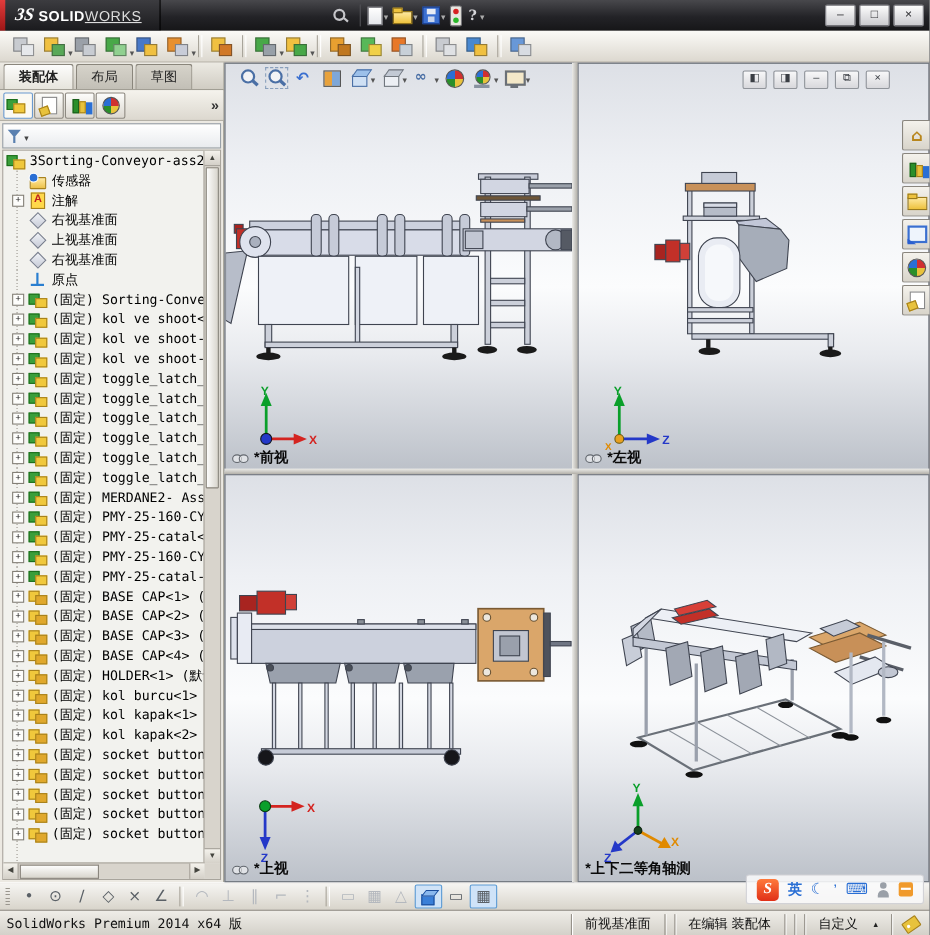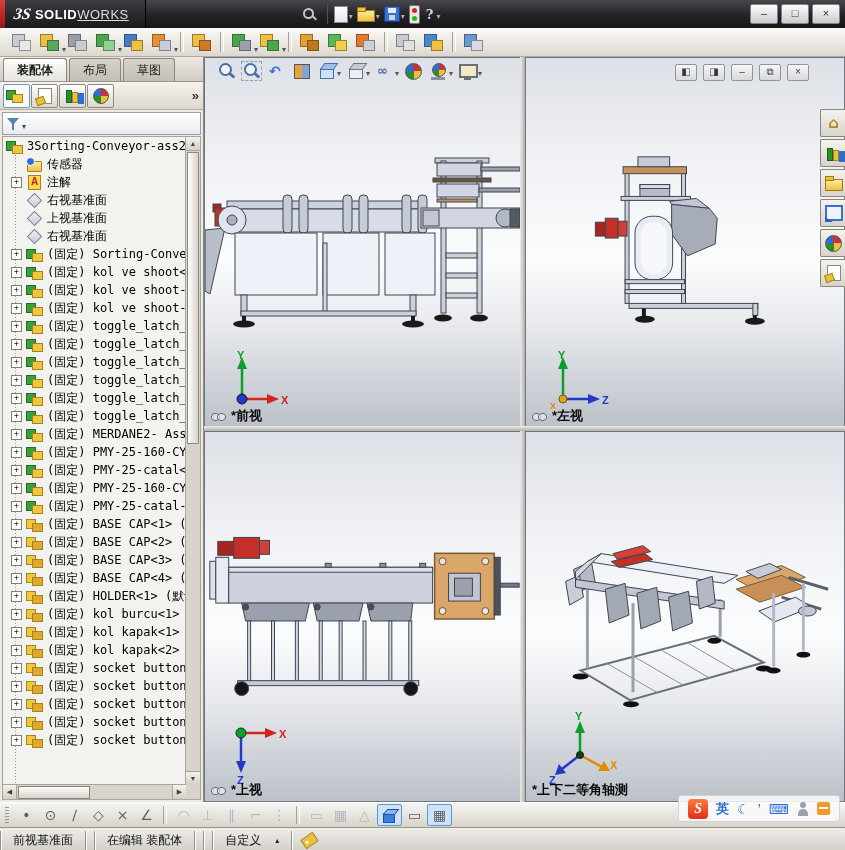--- a/index.html
+++ b/index.html
@@ -346,20 +346,25 @@
   </div>
               <div class="tree-row">
     <span class="expand" style="visibility: hidden;"></span>
     <span class="ticon ti-plane"></span>
     <span class="tlabel">上视基准面</span>
   </div>
               <div class="tree-row">
     <span class="expand" style="visibility: hidden;"></span>
     <span class="ticon ti-plane"></span>
     <span class="tlabel">右视基准面</span>
+  </div>
+              <div class="tree-row">
+    <span class="expand" style="visibility: hidden;"></span>
+    <span class="ticon ti-origin"></span>
+    <span class="tlabel">原点</span>
   </div>
               <div class="tree-row">
     <span class="expand"></span>
     <span class="ticon ti-assembly"></span>
     <span class="tlabel">(固定) Sorting-Conveyor</span>
   </div>
               <div class="tree-row">
     <span class="expand"></span>
     <span class="ticon ti-assembly"></span>
     <span class="tlabel">(固定) kol ve shoot&lt;1&gt;</span>
@@ -865,20 +870,21 @@
         <span class="b-ic on">
           <span class="glyph">▭</span>
         </span>
         <span class="b-ic sel">
           <span class="glyph">▦</span>
         </span>
       </div>
   </div>
 
   <div class="statusbar">
+    <span class="sb-left">SolidWorks Premium 2014 x64 版</span>
     <span class="sb-cell">前视基准面</span>
     <span class="sb-gap"></span>
     <span class="sb-cell">在编辑 装配体</span>
     <span class="sb-gap"></span>
     <span class="sb-gap"></span>
     <span class="sb-cell">
       <span>自定义</span>
       <span class="sb-caret">▴</span>
     </span>
     <span class="sb-tagwrap">

